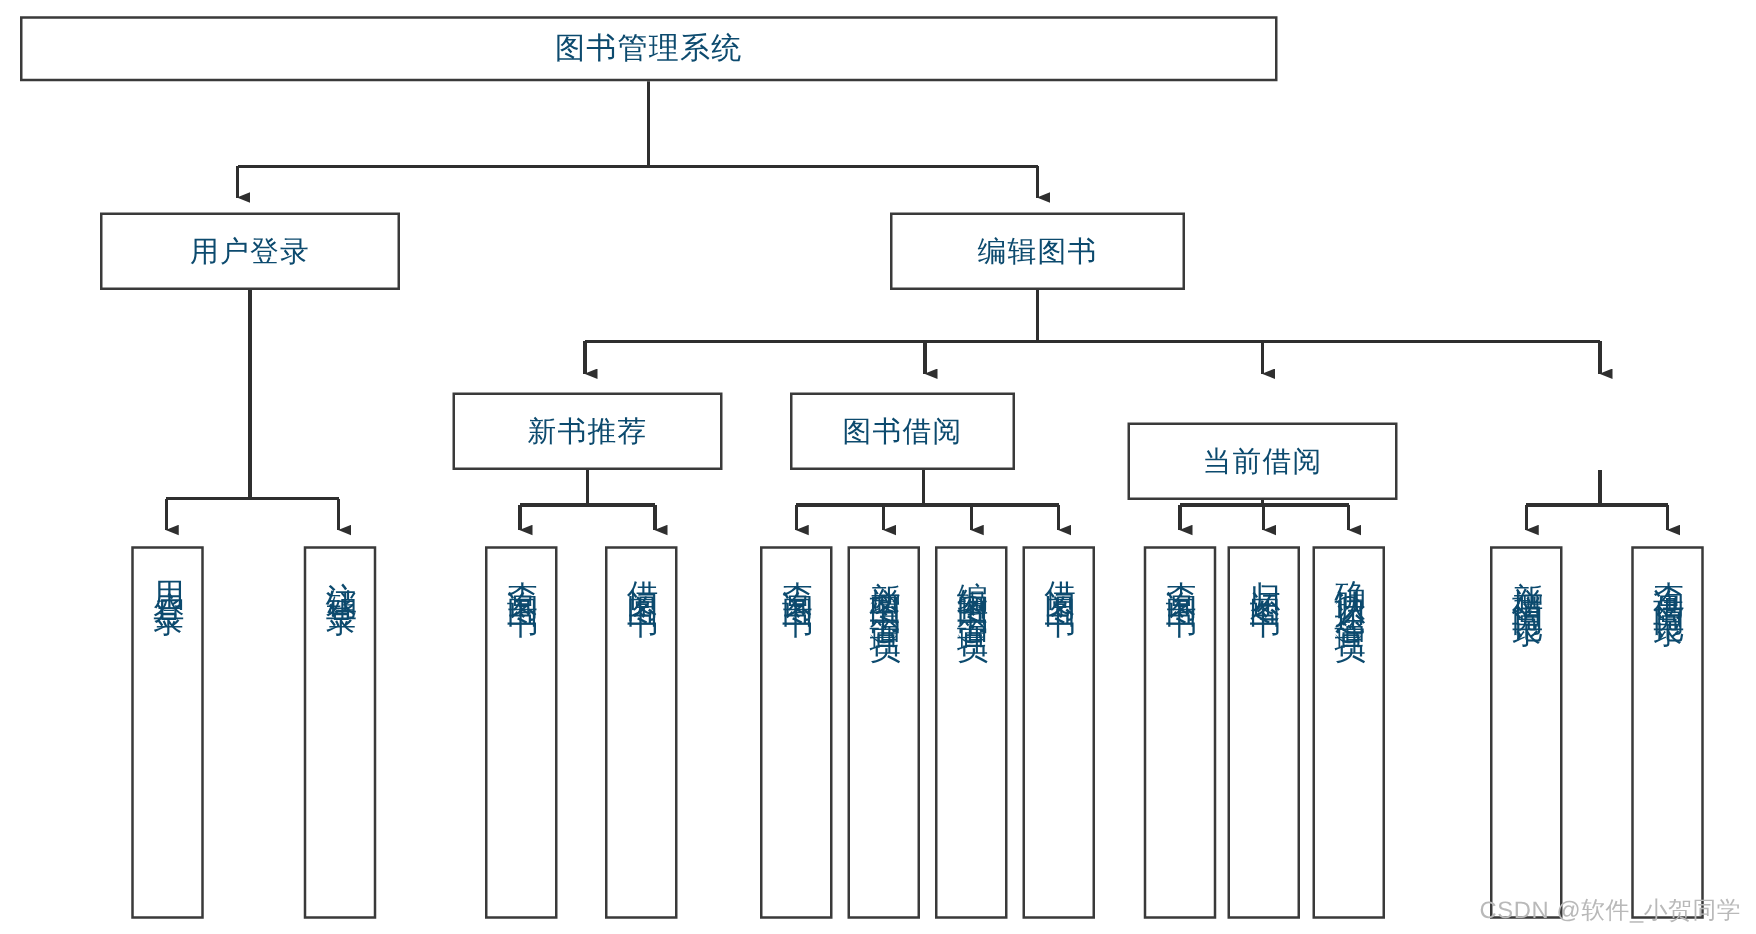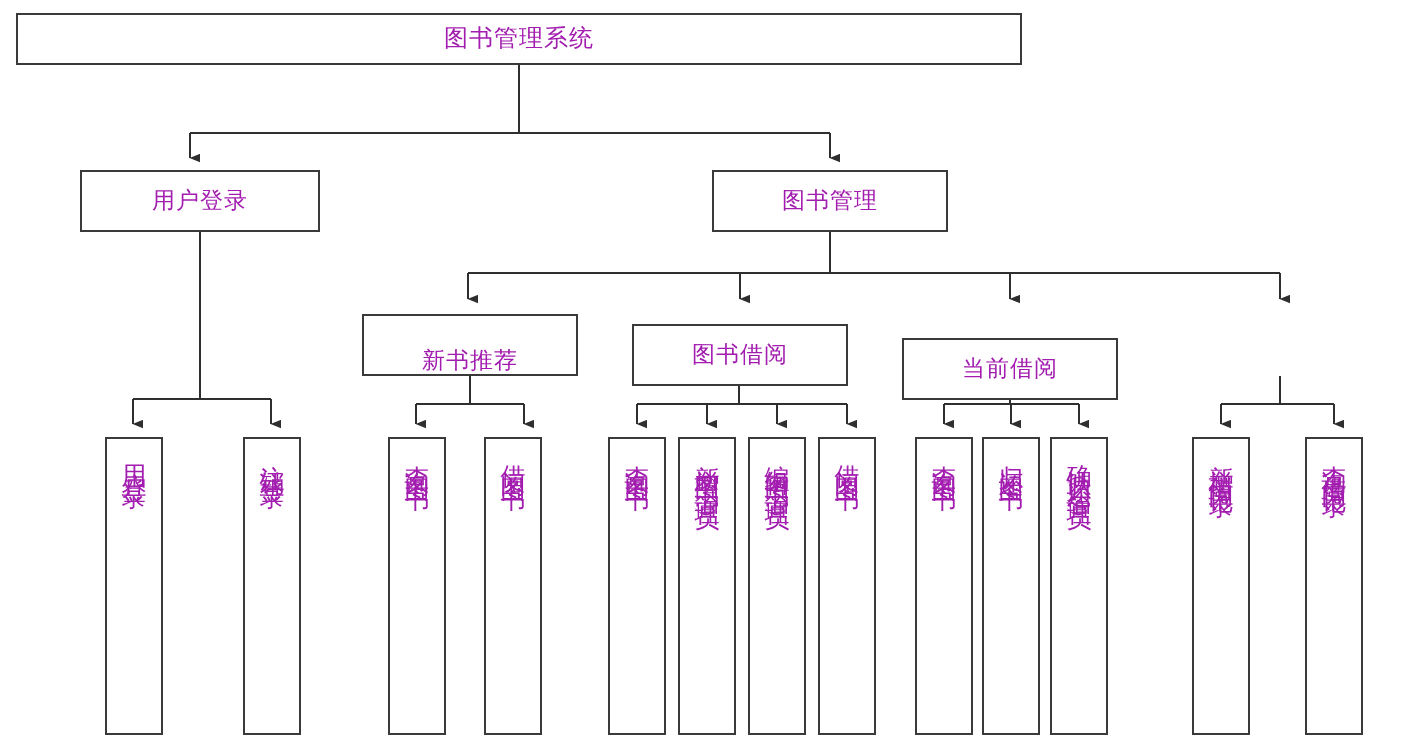--- a/index.html
+++ b/index.html
@@ -11,22 +11,21 @@
   #diagram-root{position:relative;width:1405px;height:747px;background:#fff;}
   svg.wires{position:absolute;left:0;top:0;width:1405px;height:747px;}
   .node{
     position:absolute;
     box-sizing:border-box;
     background:#ffffff;
     border:2.5px solid #3a3a3a;
     display:flex;
     align-items:center;
     justify-content:center;
-    color:#a21caf;
-    font-family:Liberation Serif, serif;
+    color:#0c4a6e;
   }
   .node .lbl{
     display:block;
     text-align:center;
     line-height:1.15;
     white-space:nowrap;
   }
   
   .h-node .lbl{font-size:23px;letter-spacing:1px;}
   .root-node .lbl{font-size:24px;letter-spacing:1px;}
@@ -109,27 +108,27 @@
   </svg>
 
   <div class="node h-node root-node" style="left:16px;top:13px;width:1006px;height:52px;">
     <span class="lbl">图书管理系统</span>
   </div>
 
   <div class="node h-node" style="left:80px;top:170px;width:240px;height:62px;">
     <span class="lbl">用户登录</span>
   </div>
   <div class="node h-node" style="left:712px;top:170px;width:236px;height:62px;">
-    <span class="lbl">图书管理</span>
+    <span class="lbl">编辑图书</span>
   </div>
 
-  <div class="node h-node" style="left:362px;top:314px;width:216px;height:62px;align-items:flex-end;">
+  <div class="node h-node" style="left:362px;top:314px;width:216px;height:62px;">
     <span class="lbl">新书推荐</span>
   </div>
-  <div class="node h-node" style="left:632px;top:324px;width:216px;height:62px;">
+  <div class="node h-node" style="left:632px;top:314px;width:180px;height:62px;">
     <span class="lbl">图书借阅</span>
   </div>
   <div class="node h-node" style="left:902px;top:314px;width:216px;height:62px;margin-top:24px;">
     <span class="lbl">当前借阅</span>
   </div>
 
   <div class="node v-node" style="left:105px;top:437px;width:58px;height:298px;">
     <span class="lbl">用户登录</span>
   </div>
   <div class="node v-node" style="left:243px;top:437px;width:58px;height:298px;">
@@ -166,13 +165,14 @@
     <span class="lbl">确认归还（管理员）</span>
   </div>
 
   <div class="node v-node tall" style="left:1192px;top:437px;width:58px;height:298px;">
     <span class="lbl">新增借阅记录</span>
   </div>
   <div class="node v-node tall" style="left:1305px;top:437px;width:58px;height:298px;">
     <span class="lbl">查询借阅记录</span>
   </div>
 
+  <div class="watermark">CSDN @软件_小贺同学</div>
 </div>
 
 </body></html>

